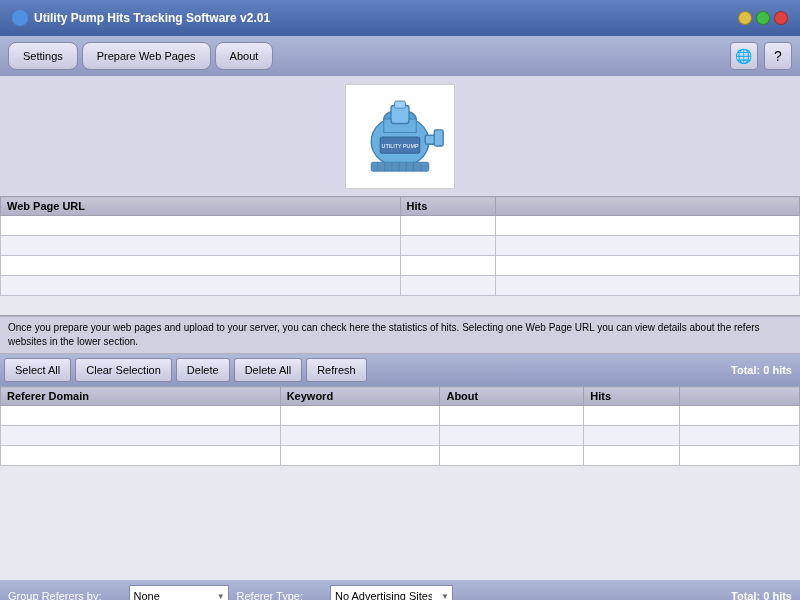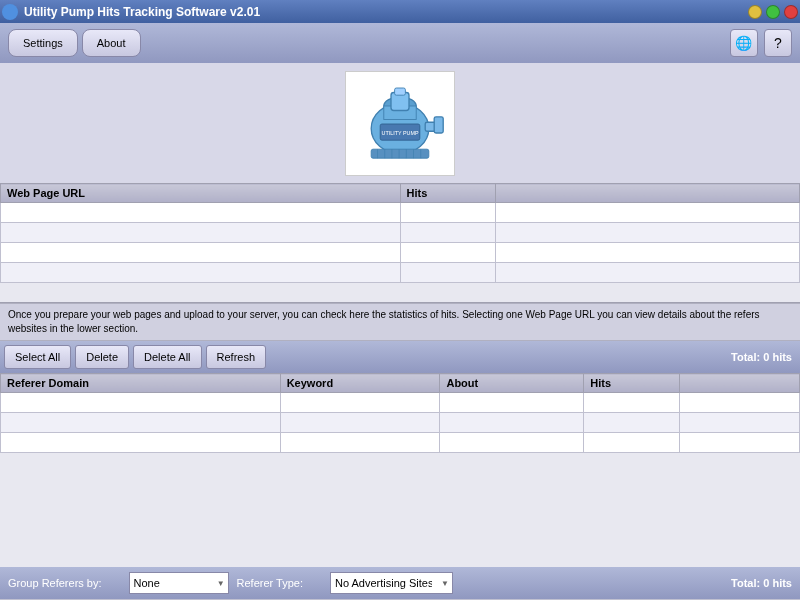--- a/index.html
+++ b/index.html
@@ -8,24 +8,24 @@
       height: 600px;
       font-family: Arial, sans-serif;
       font-size: 11px;
       background: #c0c0d0;
       overflow: hidden;
     }
 
     
     #title-bar {
       background: linear-gradient(to bottom, #6080c0, #4060a0);
-      height: 23px;
-      display: flex;
-      align-items: center;
-      padding: 0 2px;
+      height: 36px;
+      display: flex;
+      align-items: center;
+      padding: 0 12px;
       color: white;
       font-size: 12px;
       font-weight: bold;
     }
     #title-bar .window-icon {
       width: 16px;
       height: 16px;
       background: #5090e0;
       border-radius: 50%;
       margin-right: 6px;
@@ -247,20 +247,21 @@
   <span>Utility Pump Hits Tracking Software v2.01</span>
   <div class="window-controls">
     <div class="win-btn min"></div>
     <div class="win-btn max"></div>
     <div class="win-btn close"></div>
   </div>
 </div>
 
 <div id="toolbar">
   <button class="toolbar-btn">Settings</button>
+  <button class="toolbar-btn">Prepare Web Pages</button>
   <button class="toolbar-btn">About</button>
   <div class="toolbar-right">
     <div class="icon-btn">🌐</div>
     <div class="icon-btn">?</div>
   </div>
 </div>
 
 <div id="main">
 
   <div id="product-area">
@@ -326,20 +327,21 @@
             <td></td>
           </tr>
       </tbody>
     </table>
   </div>
 
   <div id="info-text">Once you prepare your web pages and upload to your server, you can check here the statistics of hits. Selecting one Web Page URL you can view details about the refers websites in the lower section.</div>
 
   <div id="action-bar">
     <button class="action-btn">Select All</button>
+    <button class="action-btn">Clear Selection</button>
     <button class="action-btn">Delete</button>
     <button class="action-btn">Delete All</button>
     <button class="action-btn">Refresh</button>
     <span class="total-label">Total: 0 hits</span>
   </div>
 
   <div id="bottom-table-container">
     <table class="data-table">
       <thead>
         <tr>

